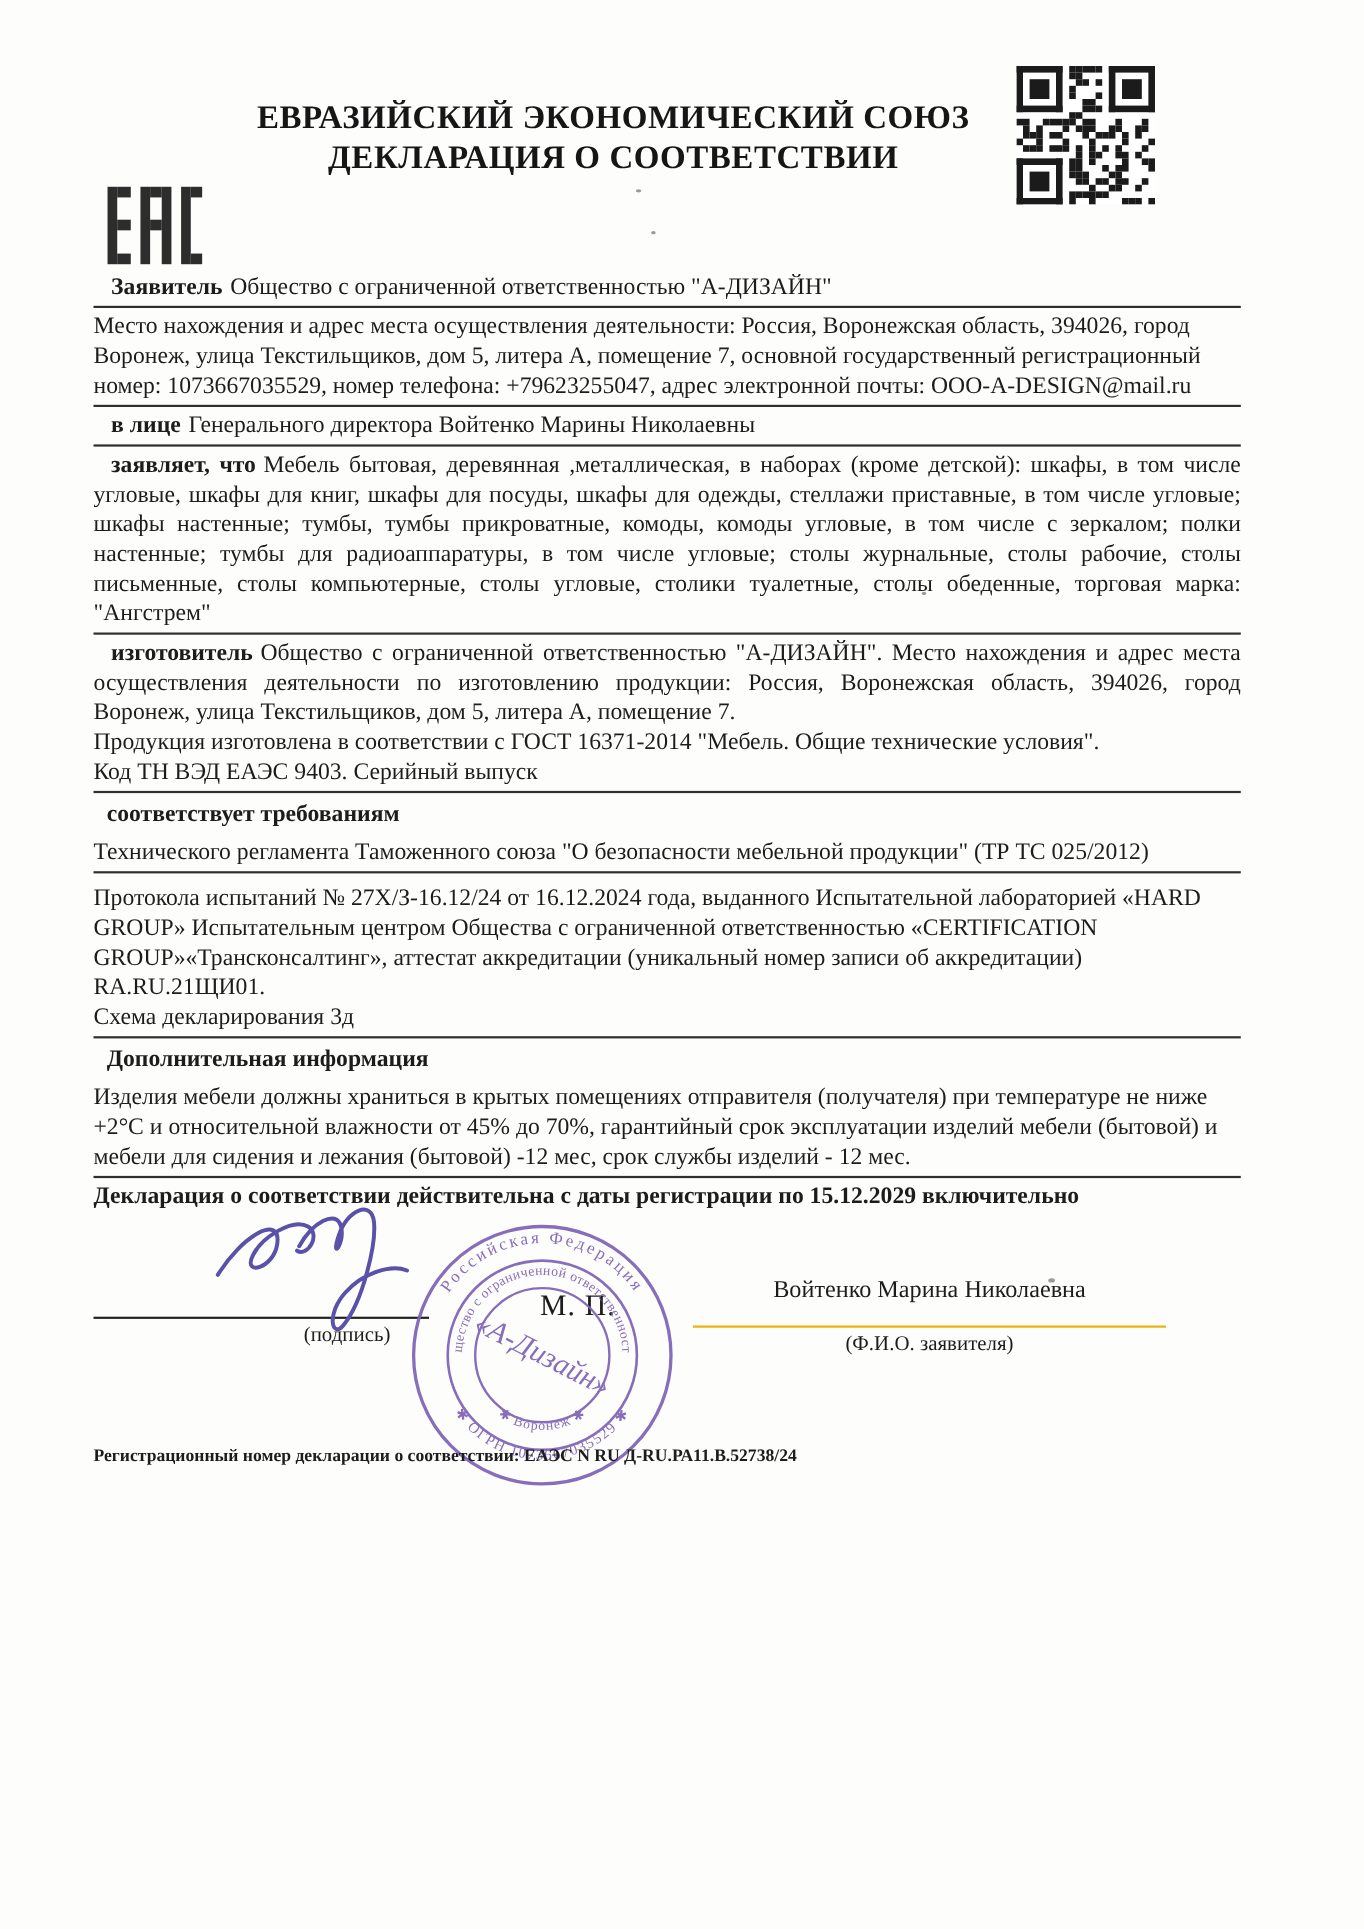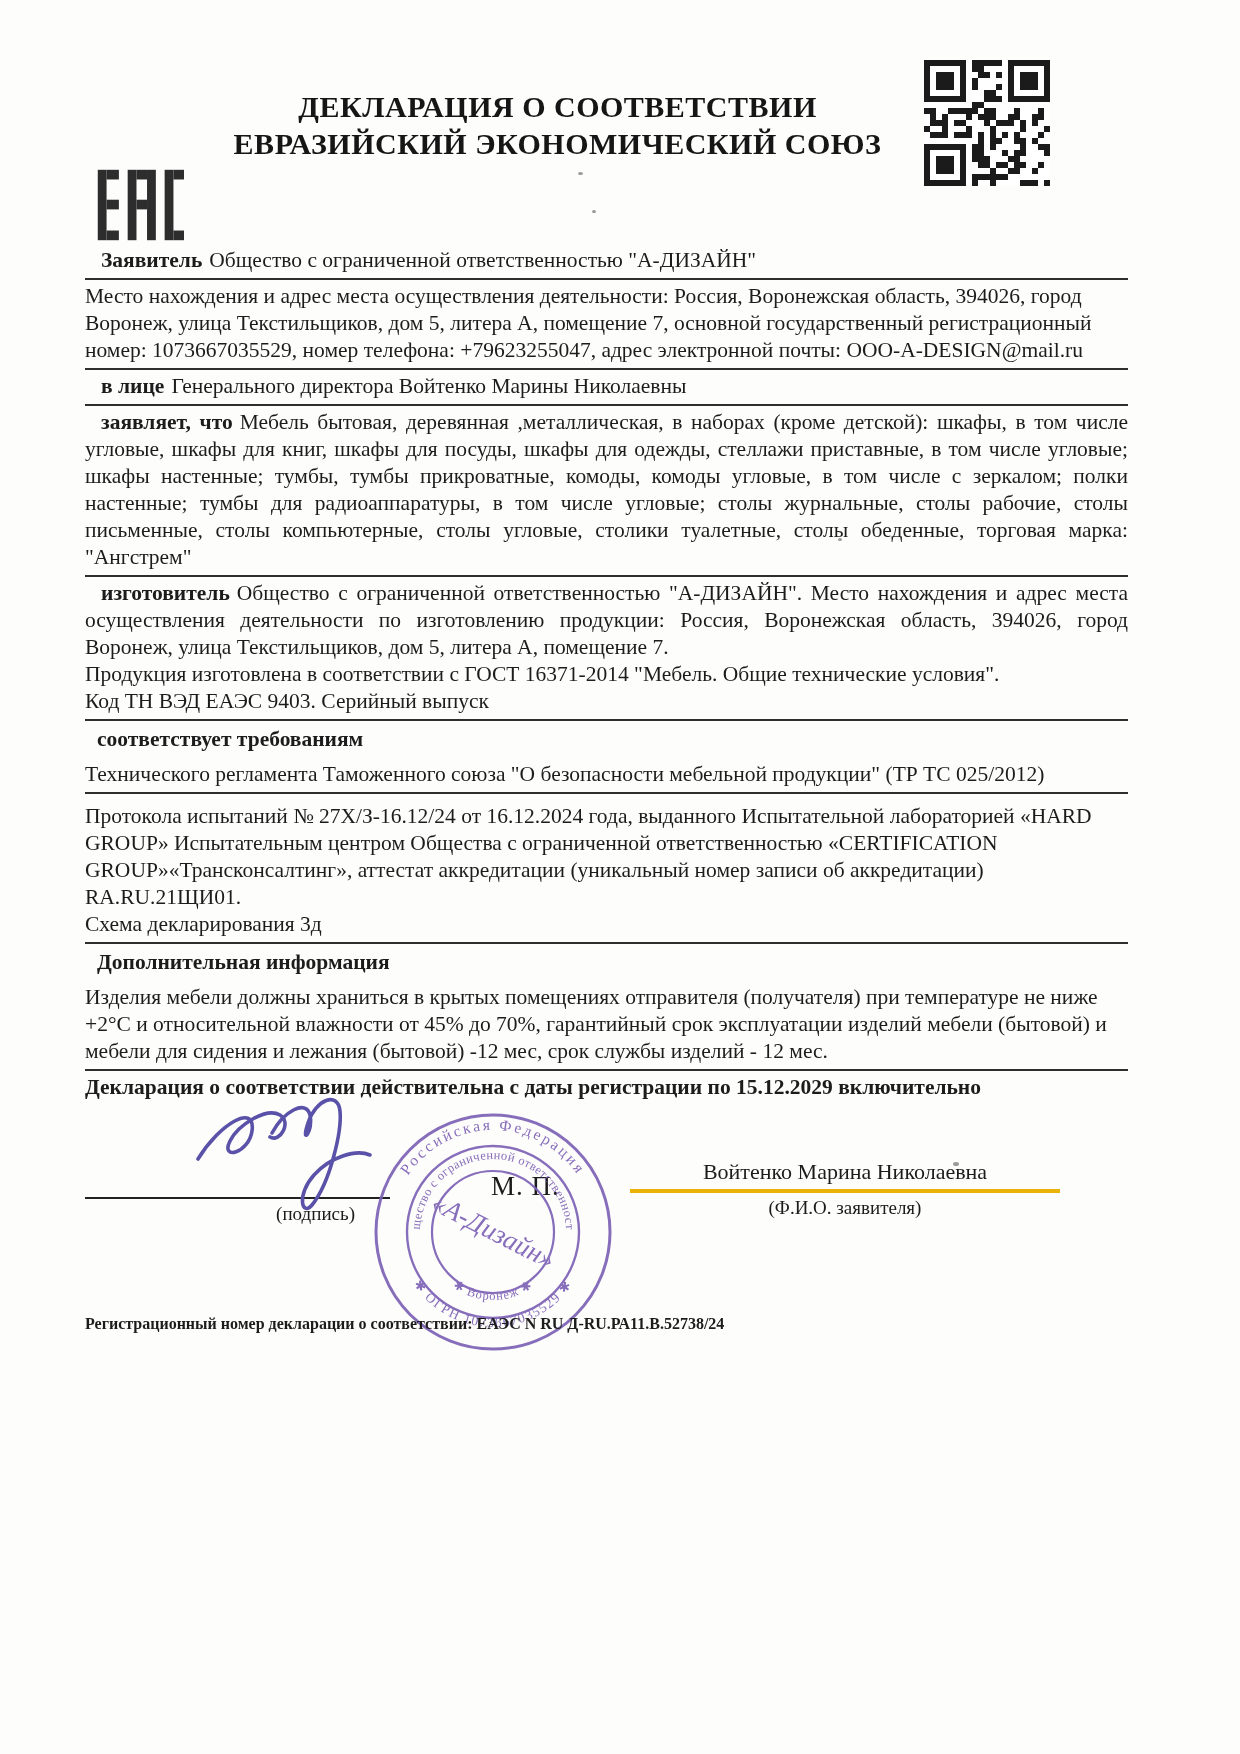--- a/index.html
+++ b/index.html
@@ -16,21 +16,21 @@
   b.lbl{margin-right:7px;margin-left:16px;}
   .h{font-weight:bold;font-size:21.5px;line-height:27px;margin:2px 12px 2px;}
   .gap{height:6px;}
   .sign-row{position:relative;height:178px;margin-top:6px;}
   .sig-svg{position:absolute;left:95px;top:-48px;z-index:3;}
   .stamp{position:absolute;left:283px;top:-4px;z-index:2;opacity:.92;}
   .line-left{position:absolute;left:0;top:86px;width:305px;border-top:2px solid #222;}
   .cap-sign{position:absolute;left:30px;top:92px;width:240px;text-align:right;font-size:19px;}
   .mp{position:absolute;left:406px;top:60px;font-size:27px;letter-spacing:1px;}
   .fio-wrap{position:absolute;left:545px;top:48px;width:430px;text-align:center;}
-  .fio-name{font-size:22px;line-height:26px;border-bottom:4px solid #eab308;padding-bottom:4px;}
+  .fio-name{font-size:22px;line-height:26px;border-bottom:2px solid #eab308;padding-bottom:20px;}
   .fio-cap{font-size:19px;margin-top:4px;}
   .footer-line{font-weight:bold;font-size:16px;line-height:26px;margin:0;position:relative;z-index:4;}
   .f1{margin-top:22px;}
   .f2{margin-top:22px;}
   .speck{position:absolute;background:#9a9a98;border-radius:50%;}
 </style>
 </head>
 <body>
 
 <div class="page">
@@ -185,22 +185,22 @@
         <rect x="96" y="120" width="6" height="6" fill="#1b1b1b"></rect>
         <rect x="102" y="120" width="6" height="6" fill="#1b1b1b"></rect>
         <rect x="108" y="120" width="6" height="6" fill="#1b1b1b"></rect>
         <rect x="120" y="120" width="6" height="6" fill="#1b1b1b"></rect>
       </svg>
   </div>
 
   <div class="content">
 
     <div class="title">
+      <div>ЕВРАЗИЙСКИЙ ЭКОНОМИЧЕСКИЙ СОЮЗ</div>
       <div>ДЕКЛАРАЦИЯ О СООТВЕТСТВИИ</div>
-      <div>ЕВРАЗИЙСКИЙ ЭКОНОМИЧЕСКИЙ СОЮЗ</div>
     </div>
 
     <div style="height:82px;"></div>
 
     <div class="sec">
       <p class="row"><b class="lbl">Заявитель</b><span>Общество с ограниченной ответственностью "А-ДИЗАЙН"</span></p>
     </div>
 
     <div class="sec">
       <p>Место нахождения и адрес места осуществления деятельности: Россия, Воронежская область, 394026, город Воронеж, улица Текстильщиков, дом 5, литера А, помещение 7, основной государственный регистрационный номер: 1073667035529, номер телефона: +79623255047, адрес электронной почты: OOO-A-DESIGN@mail.ru</p>

